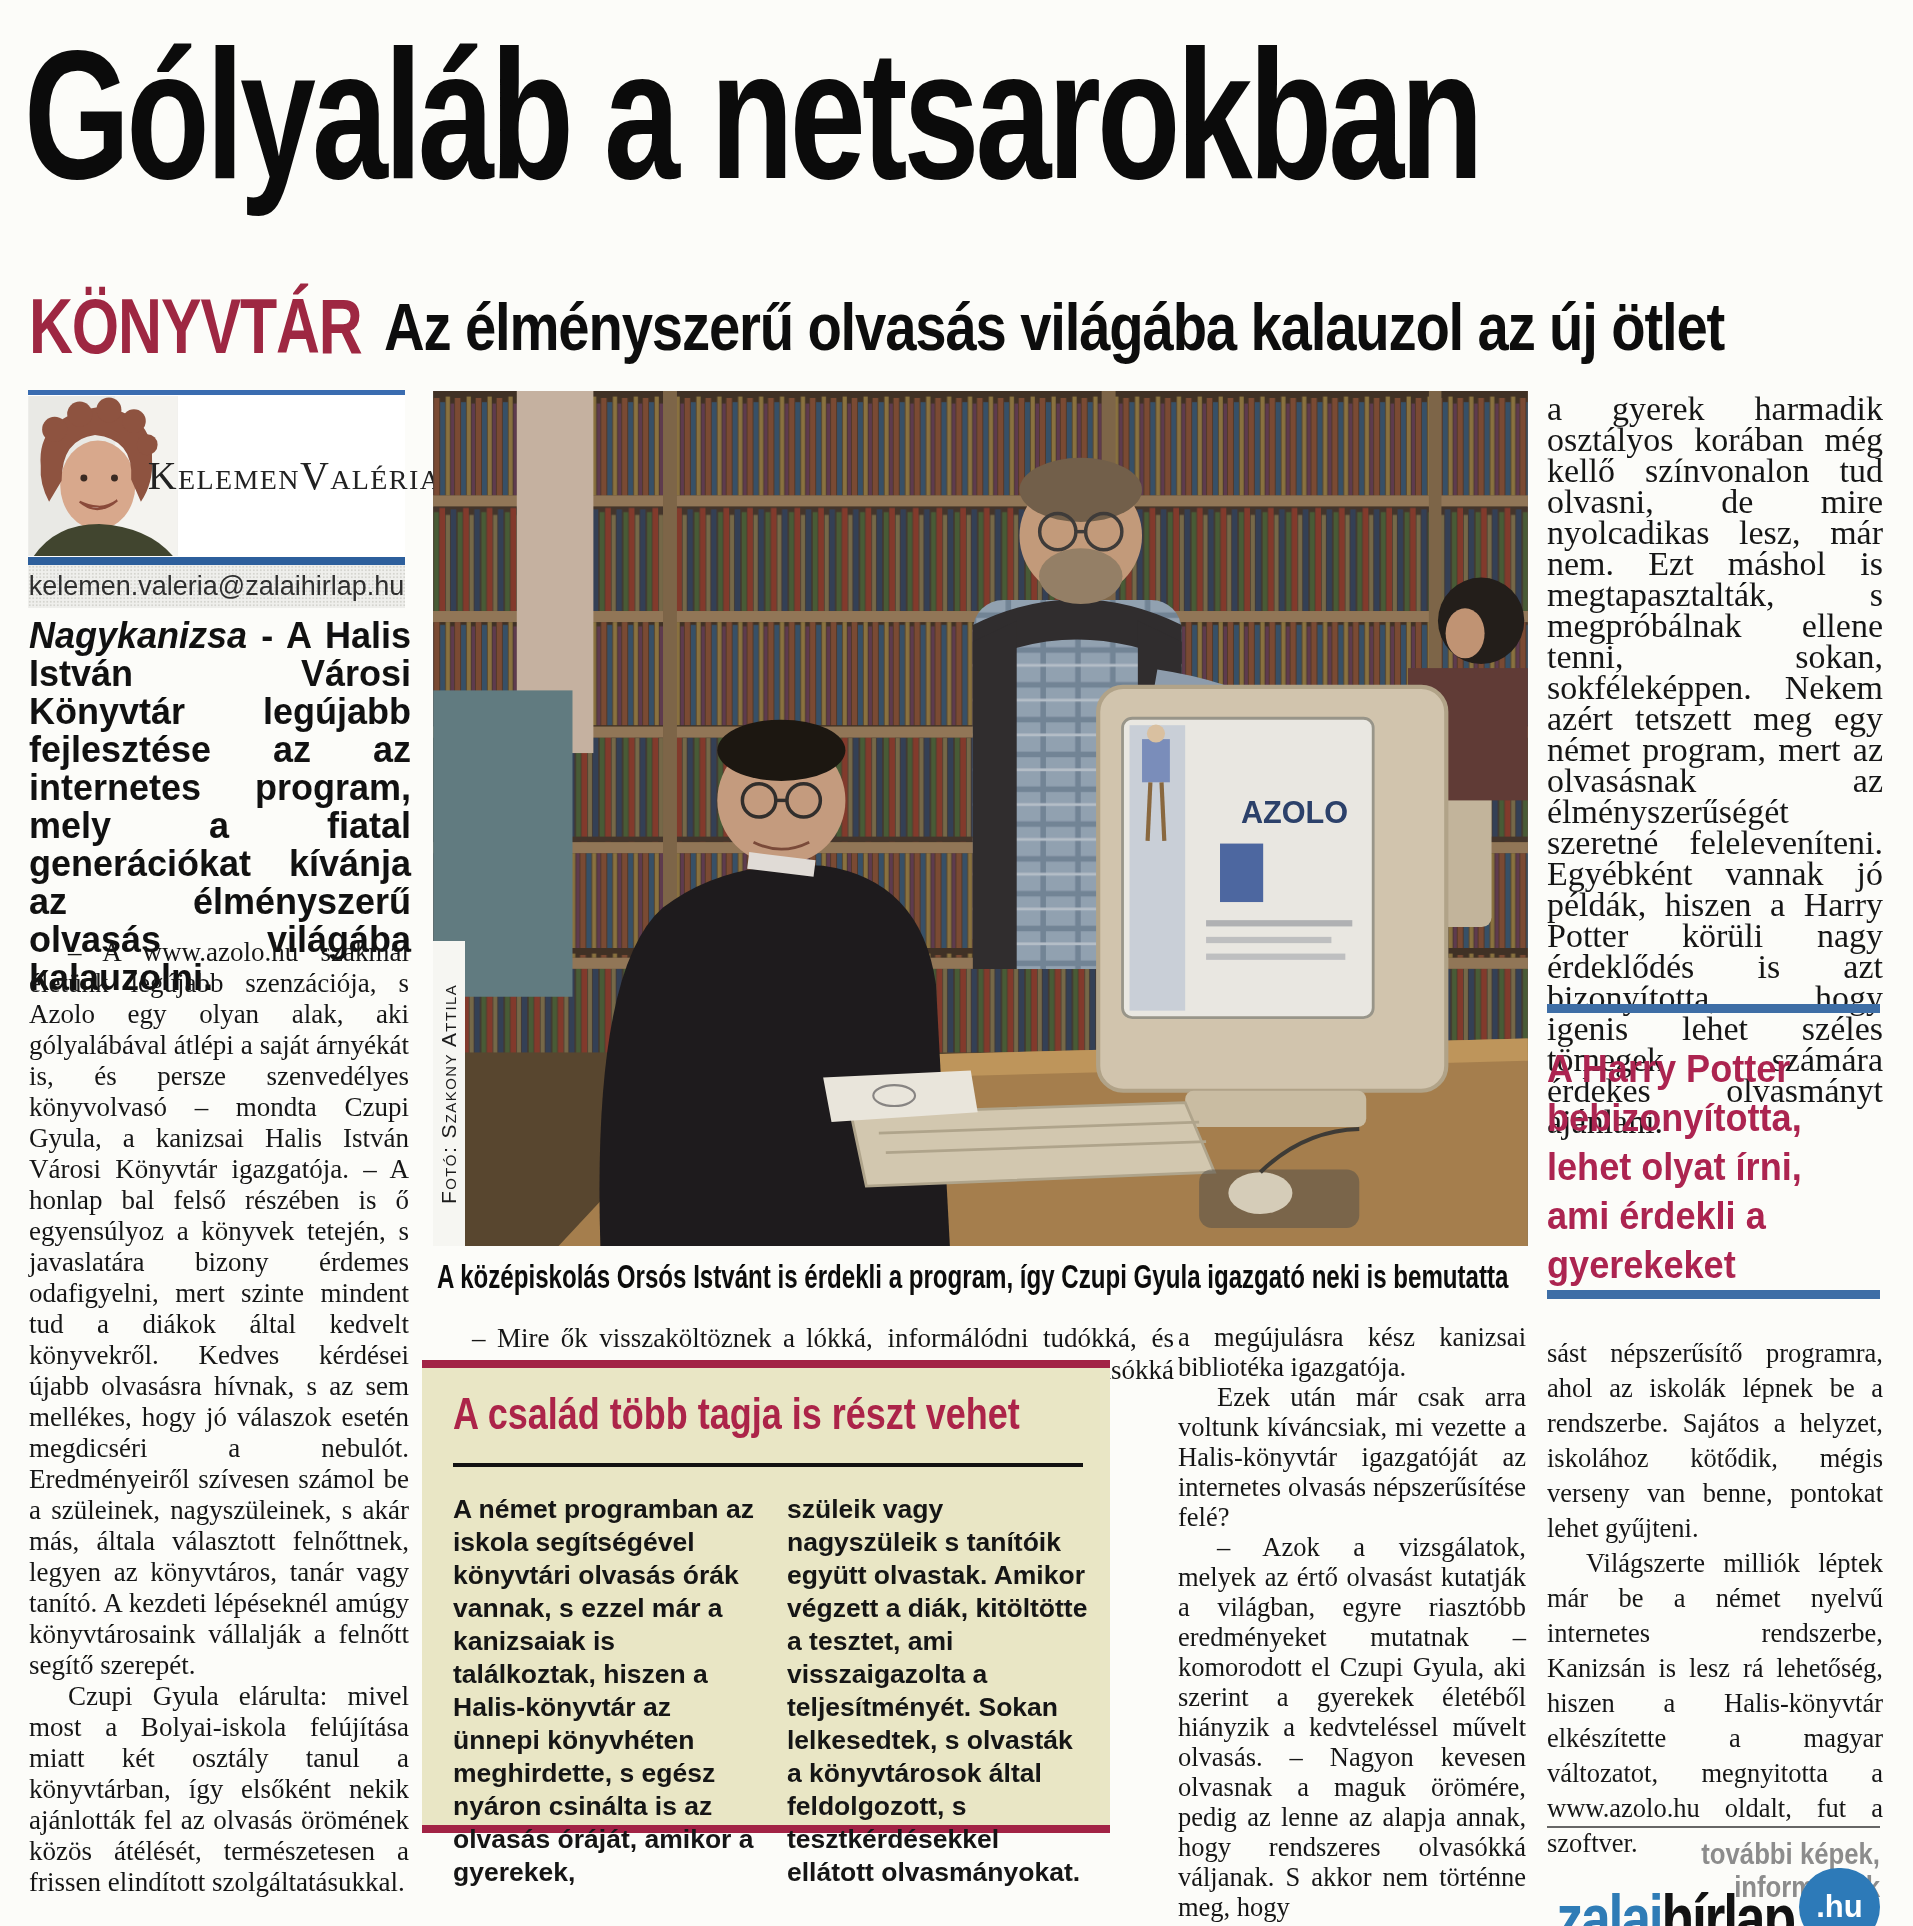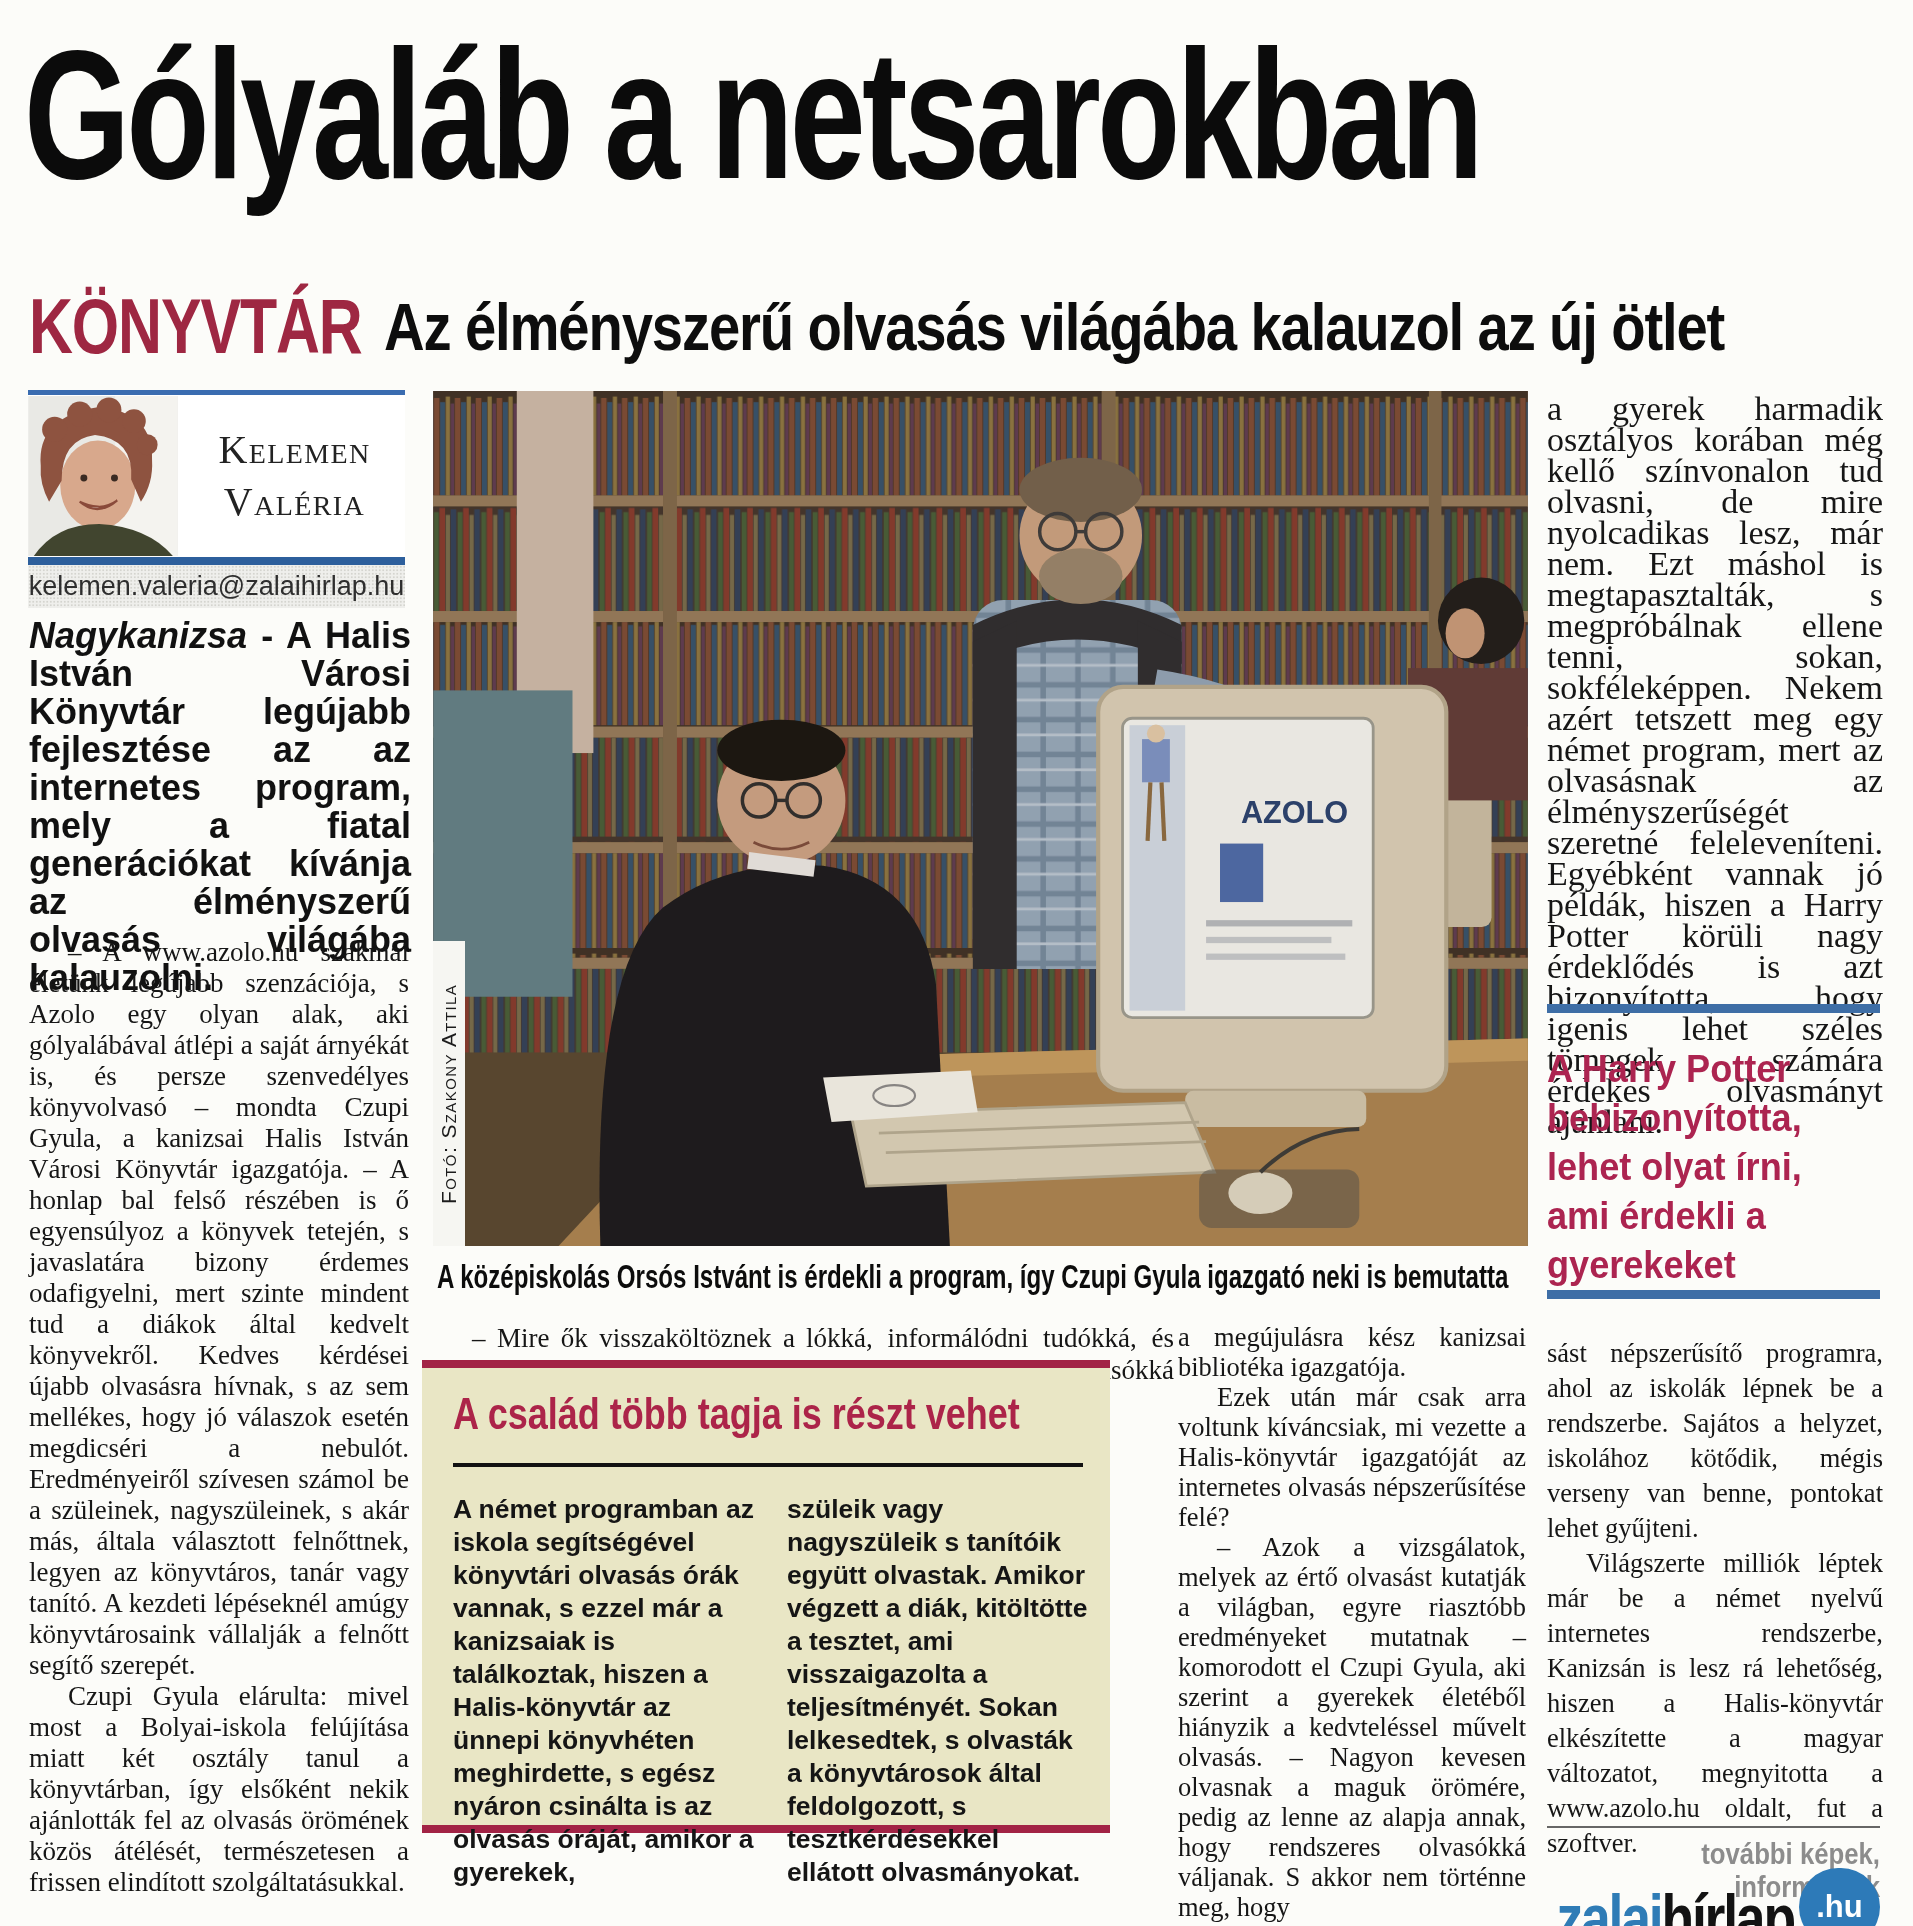--- a/index.html
+++ b/index.html
@@ -14,21 +14,21 @@
           transform:scaleX(0.78);transform-origin:left top;}
   .subtitle{position:absolute;left:384px;top:288px;font-size:67px;font-weight:bold;
             letter-spacing:-1.4px;color:#0d0d0d;white-space:nowrap;
             transform:scaleX(0.84);transform-origin:left top;}
   
   .authorbox{position:absolute;left:28px;top:390px;width:377px;}
   .authorbox .topline{height:4.9px;background:#3a6cb0;}
   .authorbox .inner{position:relative;height:162px;background:#fff;}
   .authorbox .portrait{position:absolute;left:0;top:1.4px;width:150px;height:160px;}
   .authorbox .names{position:absolute;left:155px;top:0;width:223px;height:162px;
-        display:flex;flex-direction:column;justify-content:center;align-items:center;
+        display:flex;flex-direction:row;justify-content:center;align-items:center;
         font-family:"Liberation Serif",serif;font-variant:small-caps;
         font-size:40px;line-height:52px;color:#222;letter-spacing:1.4px;}
   .authorbox .midline{height:7.7px;background:#2d5f9c;}
   .authorbox .emailbar{height:43px;background-color:#efefec;
         background-image:radial-gradient(#d4d4cf 0.8px,transparent 0.8px);background-size:3.5px 3.5px;
         display:flex;align-items:center;justify-content:center;
         font-size:27px;color:#2e2e2e;}
   
   .lead{position:absolute;left:29px;top:617px;width:382px;font-size:36px;line-height:38px;
         font-weight:bold;text-align:justify;color:#111;}

